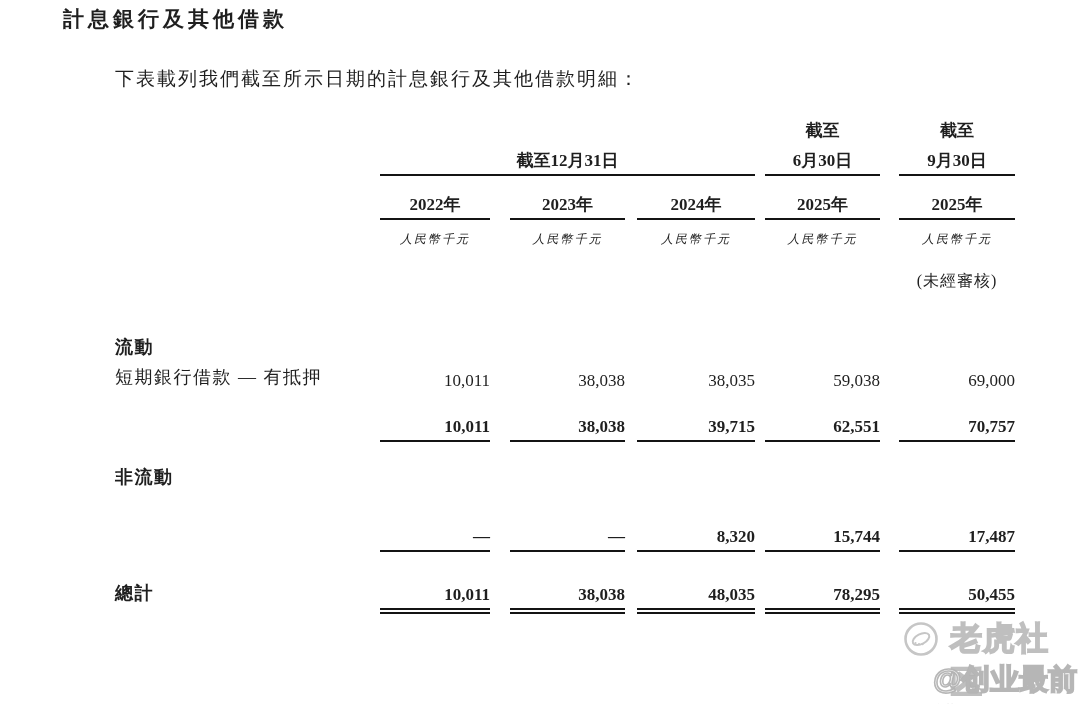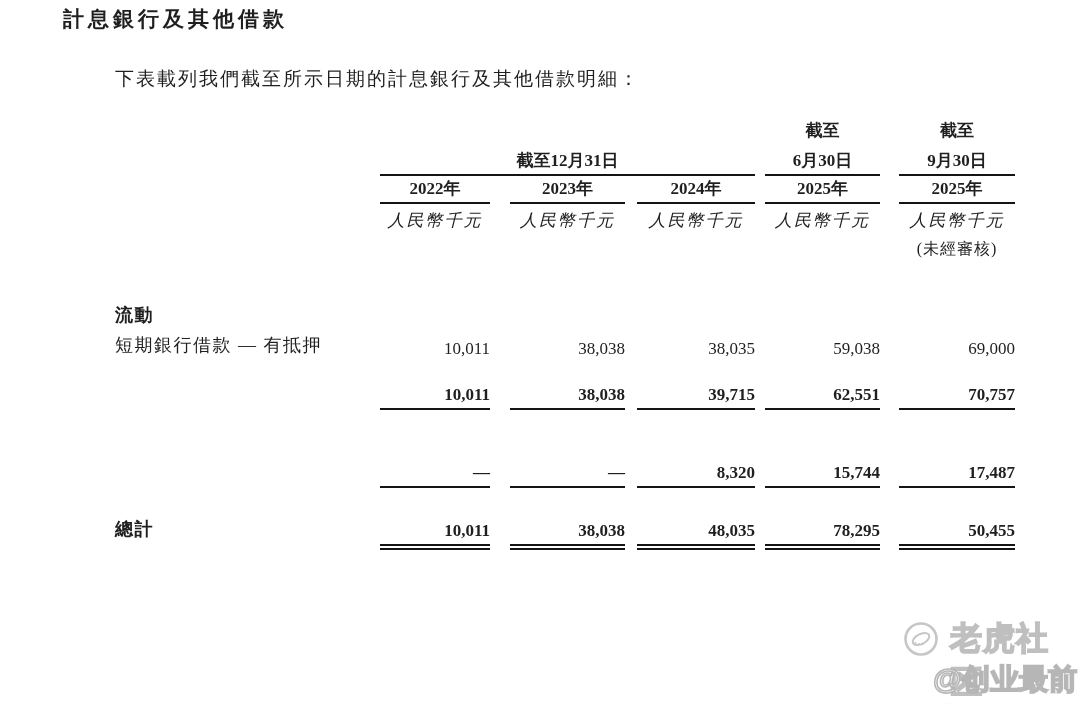--- a/index.html
+++ b/index.html
@@ -35,24 +35,24 @@
   td.nopad { padding-left:0; }
   .v { display:block; text-align:right; padding-bottom:3px; }
   .hc { display:block; text-align:center; padding-bottom:2px; }
   .u { border-bottom:2px solid #141414; }
   .d2 { border-bottom:2px solid #141414; position:relative; }
   .d2::after {
     content:""; position:absolute; left:0; right:0; bottom:-6px;
     border-bottom:2px solid #141414;
   }
   .b { font-weight:700; }
-  .it { font-style:italic; letter-spacing:2px; font-size:17px; }
+  .it { font-style:italic; letter-spacing:2px; font-size:12px; }
   .small { font-size:16px; letter-spacing:1px; }
   .dash { color:#6e6e6e; }
-  tr.r28{height:28px} tr.r30{height:30px} tr.r32{height:32px}
+  tr.r28{height:44px} tr.r30{height:30px} tr.r32{height:32px}
   tr.r34{height:34px} tr.r36{height:36px}
   tr.s14{height:14px} tr.s20{height:20px} tr.s22{height:22px}
   tr.s24{height:24px} tr.s38{height:38px}
   .wm { position:absolute; z-index:6; pointer-events:none; }
   .wm-icon { left:902px; top:620px; width:38px; height:38px; }
   .wm-name {
     left:950px; top:617px; font-size:32px; font-weight:700;
     letter-spacing:1px; color:rgba(255,255,255,0.25);
     -webkit-text-stroke:1.6px rgba(188,188,188,0.95);
     font-family:"Liberation Sans","DejaVu Sans",sans-serif;
@@ -208,20 +208,28 @@
         </td>
     <td class="p5">
           <span class="v u b">70,757</span>
         </td>
   </tr>
 
   <tr class="s20">
         <td colspan="6"></td>
       </tr>
 
+  <tr class="r32">
+    <td class="lbl sec">非流動</td>
+    <td></td>
+        <td class="p2"></td>
+        <td class="p3"></td>
+        <td class="p4"></td>
+        <td class="p5"></td>
+  </tr>
 
 
   <tr class="s22">
         <td colspan="6"></td>
       </tr>
 
   <tr class="r36">
     <td class="lbl"></td>
     <td>
           <span class="v u b">—</span>

